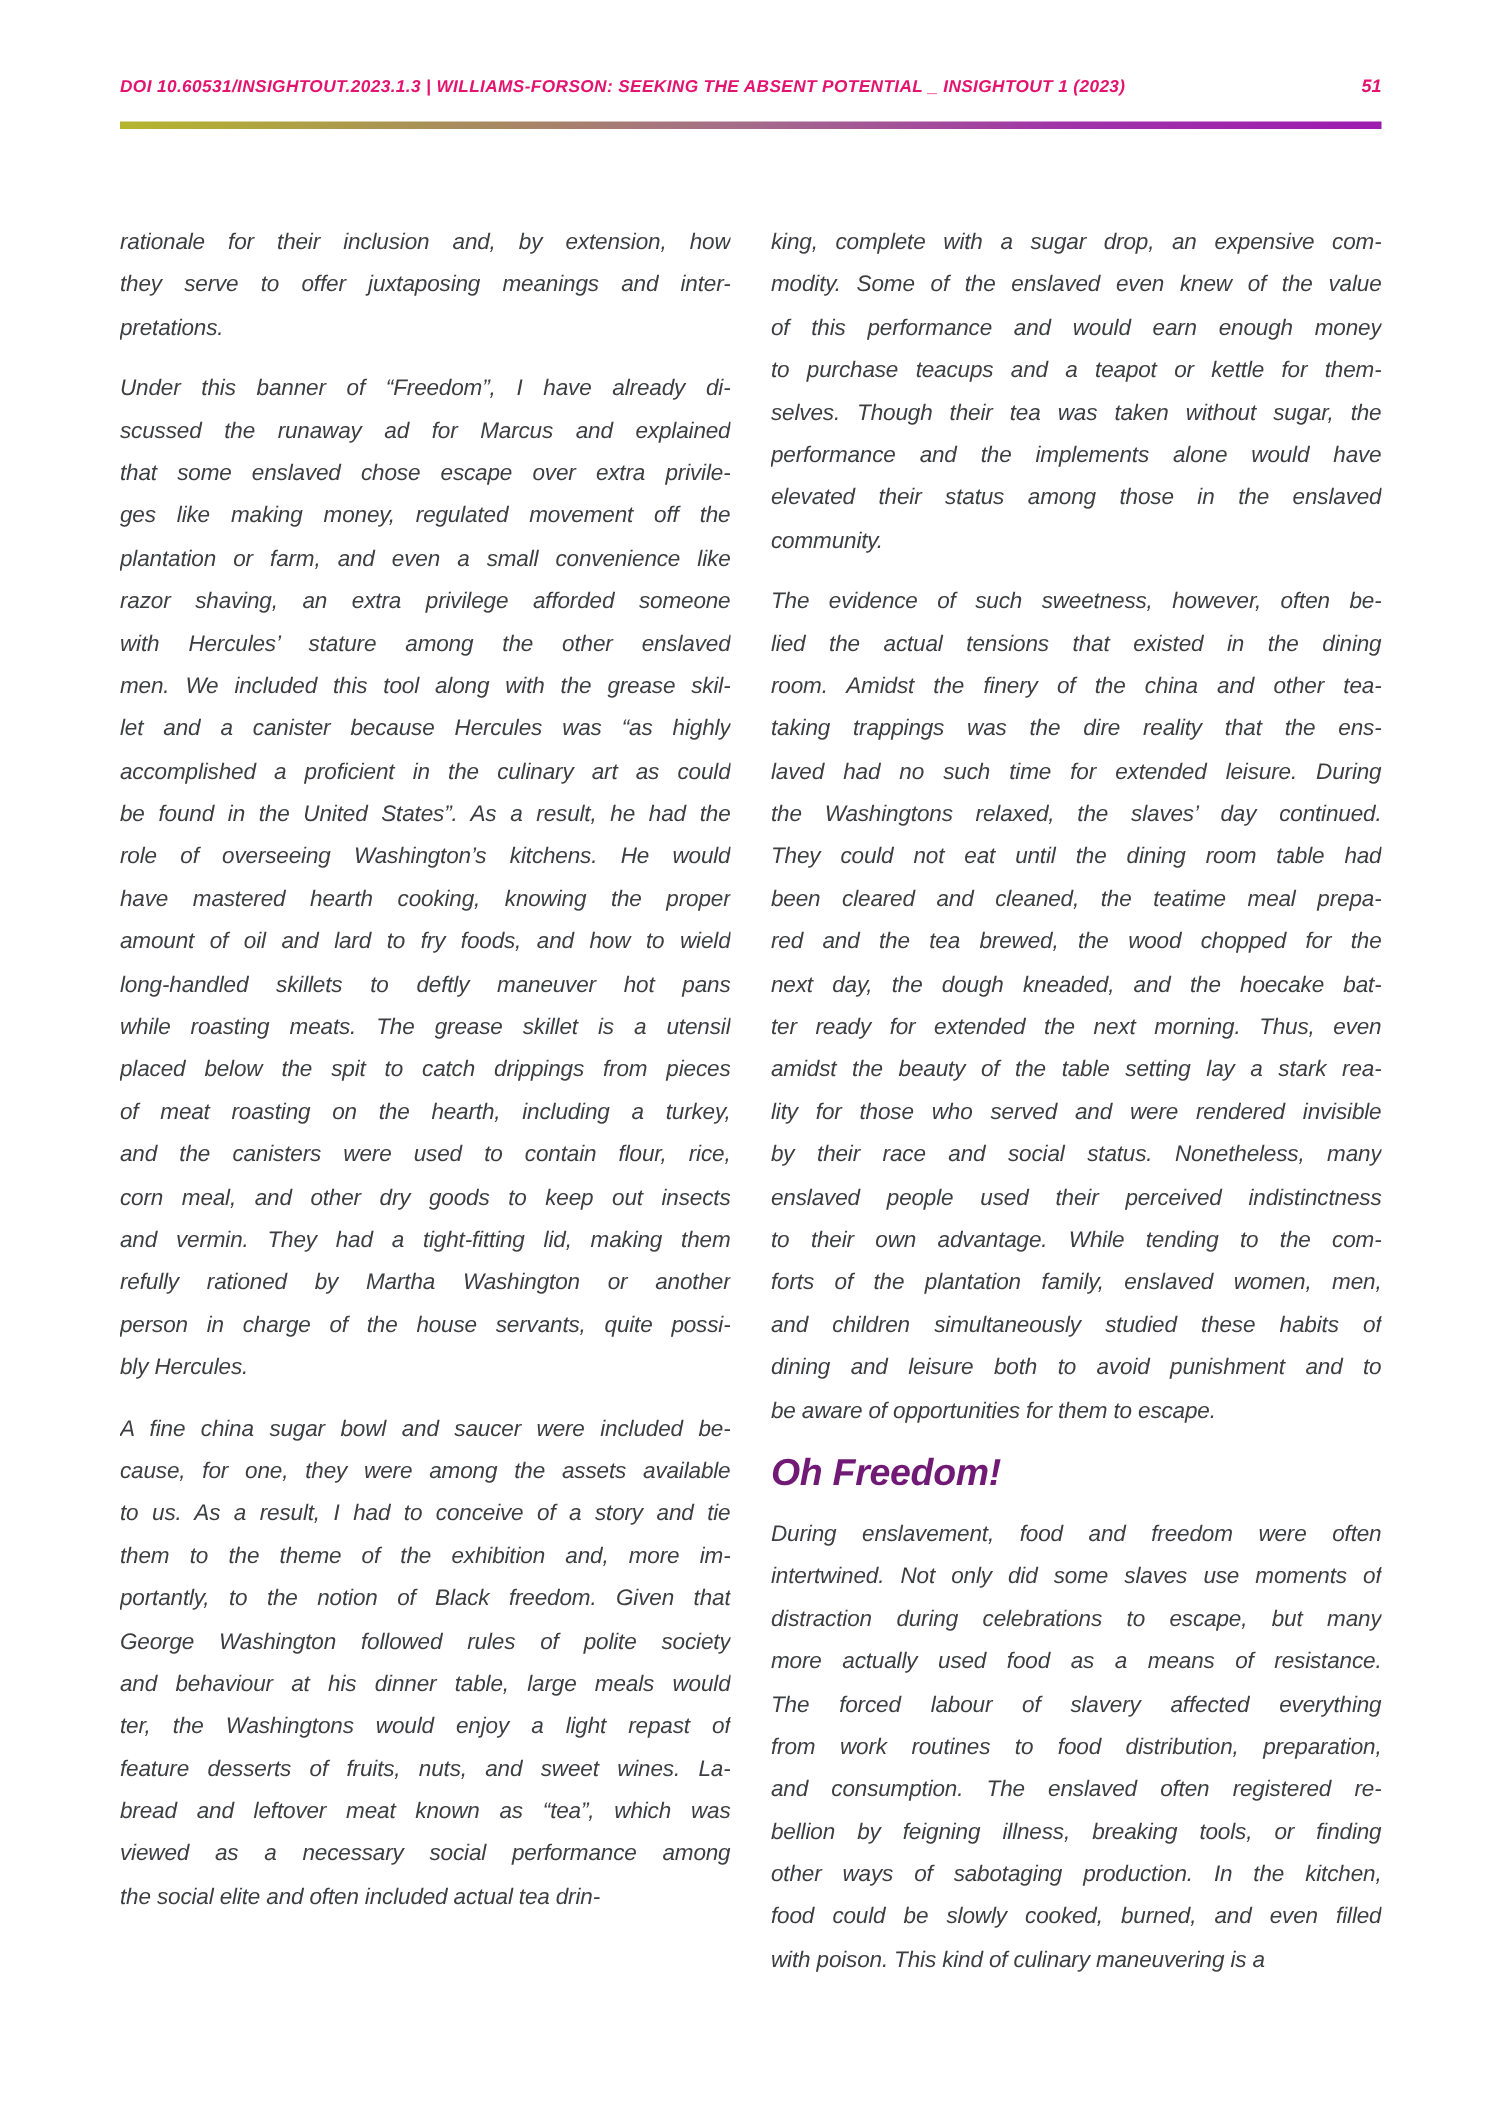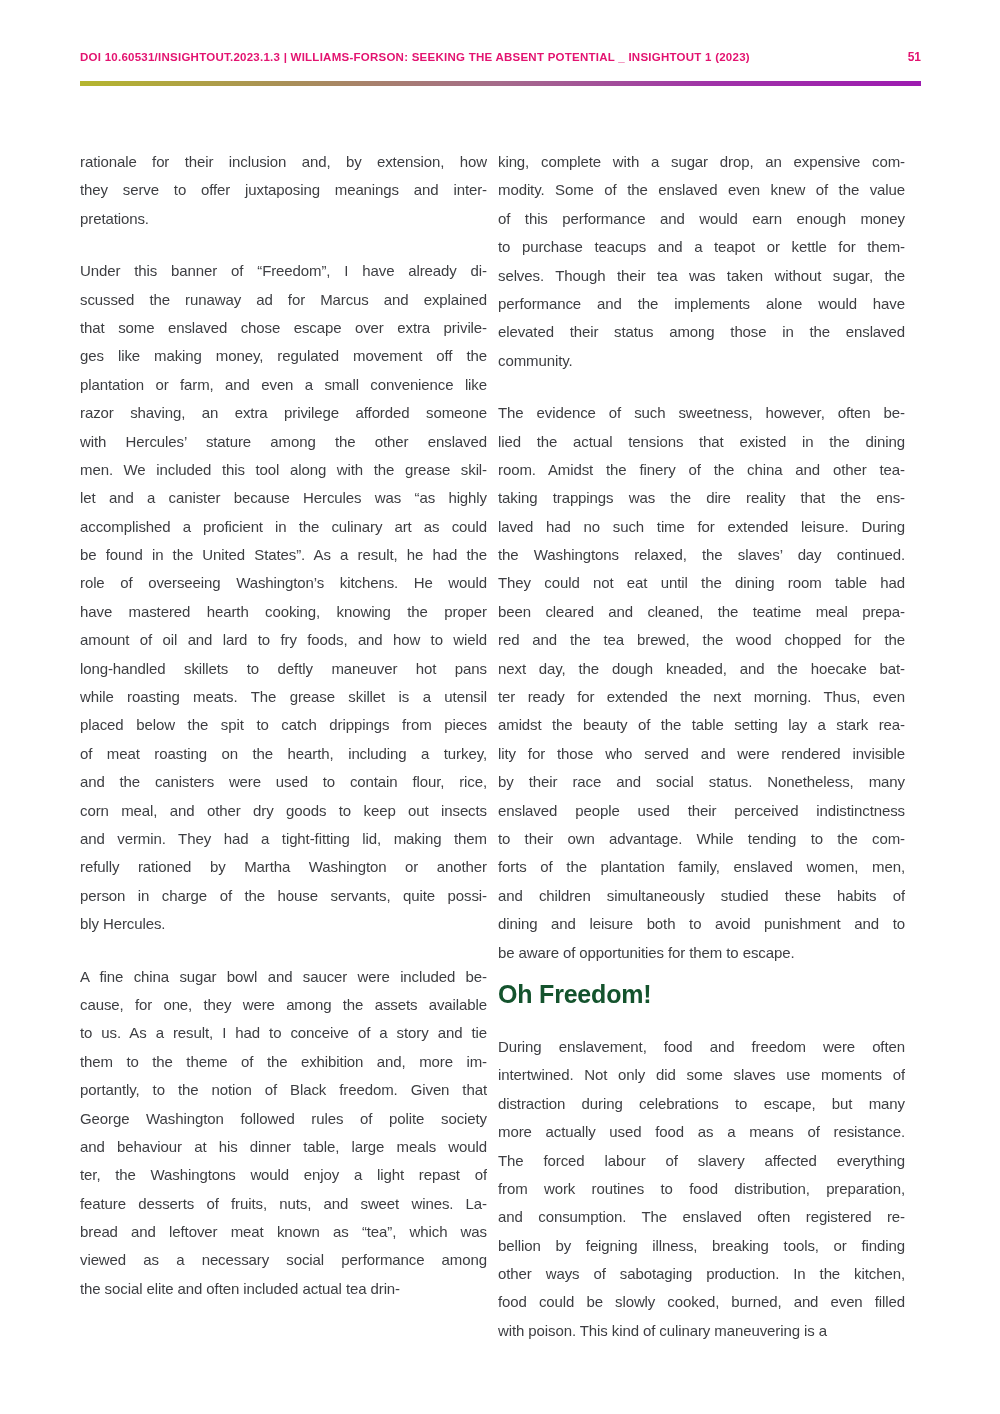--- a/index.html
+++ b/index.html
@@ -3,21 +3,21 @@
 <meta charset="utf-8">
 <style>
   html, body { margin: 0; padding: 0; }
   body {
     width: 1000px; height: 1414px;
     background: #ffffff;
     font-family: "Liberation Sans", sans-serif;
     overflow: hidden;
     position: relative;
   }
-  .page { width: 1000px; height: 1054px; position: relative; }
+  .page { width: 1000px; height: 1054px; position: relative; font-style: italic; }
 
   
   .header { padding: 50px 79px 0 80px; }
   .header-row {
     display: flex; justify-content: space-between; align-items: baseline;
   }
   .running-head {
     font-size: 11.5px; font-weight: 700; letter-spacing: 0.25px;
     color: var(--accent, #e31370);
     white-space: nowrap;
@@ -28,45 +28,45 @@
   }
   .rule {
     height: 5px; margin-top: 17px;
     background: linear-gradient(90deg, #b5b62e, #a98f58, #a56b8b, #a033a8, #9d1bb0);
   }
 
   
   .columns {
     position: absolute; top: 148px; left: 80px;
     width: 841px;
-    display: flex; gap: 11px;
+    display: flex; gap: 27px;
   }
   .col { width: 407px; }
 
   .para { margin: 0; }
-  .para + .para { margin-top: 24px; }
+  .para + .para { margin-top: 12px; }
 
   .line {
     font-size: 15px;
     line-height: 28.4px;
     height: 28.4px;
     letter-spacing: -0.1px;
     color: var(--body-color, #3d3e42);
     text-align: justify;
     text-align-last: justify;
     text-justify: inter-word;
     overflow: hidden;
   }
   .line.last { text-align-last: left; }
 
   .section-heading {
-    margin: 12px 0 24px 0;
+    margin: 12px 0 12px 0;
     font-size: 25px; font-weight: 700; letter-spacing: -0.2px;
     line-height: 30px;
-    color: #14532d;
+    color: #701a75;
   }
 </style>
 </head>
 <body>
 
 <div class="page">
   <header class="header">
     <div class="header-row">
       <span class="running-head">DOI 10.60531/INSIGHTOUT.2023.1.3  | WILLIAMS-FORSON: SEEKING THE ABSENT POTENTIAL _ INSIGHTOUT 1 (2023)</span>
       <span class="page-number">51</span>

